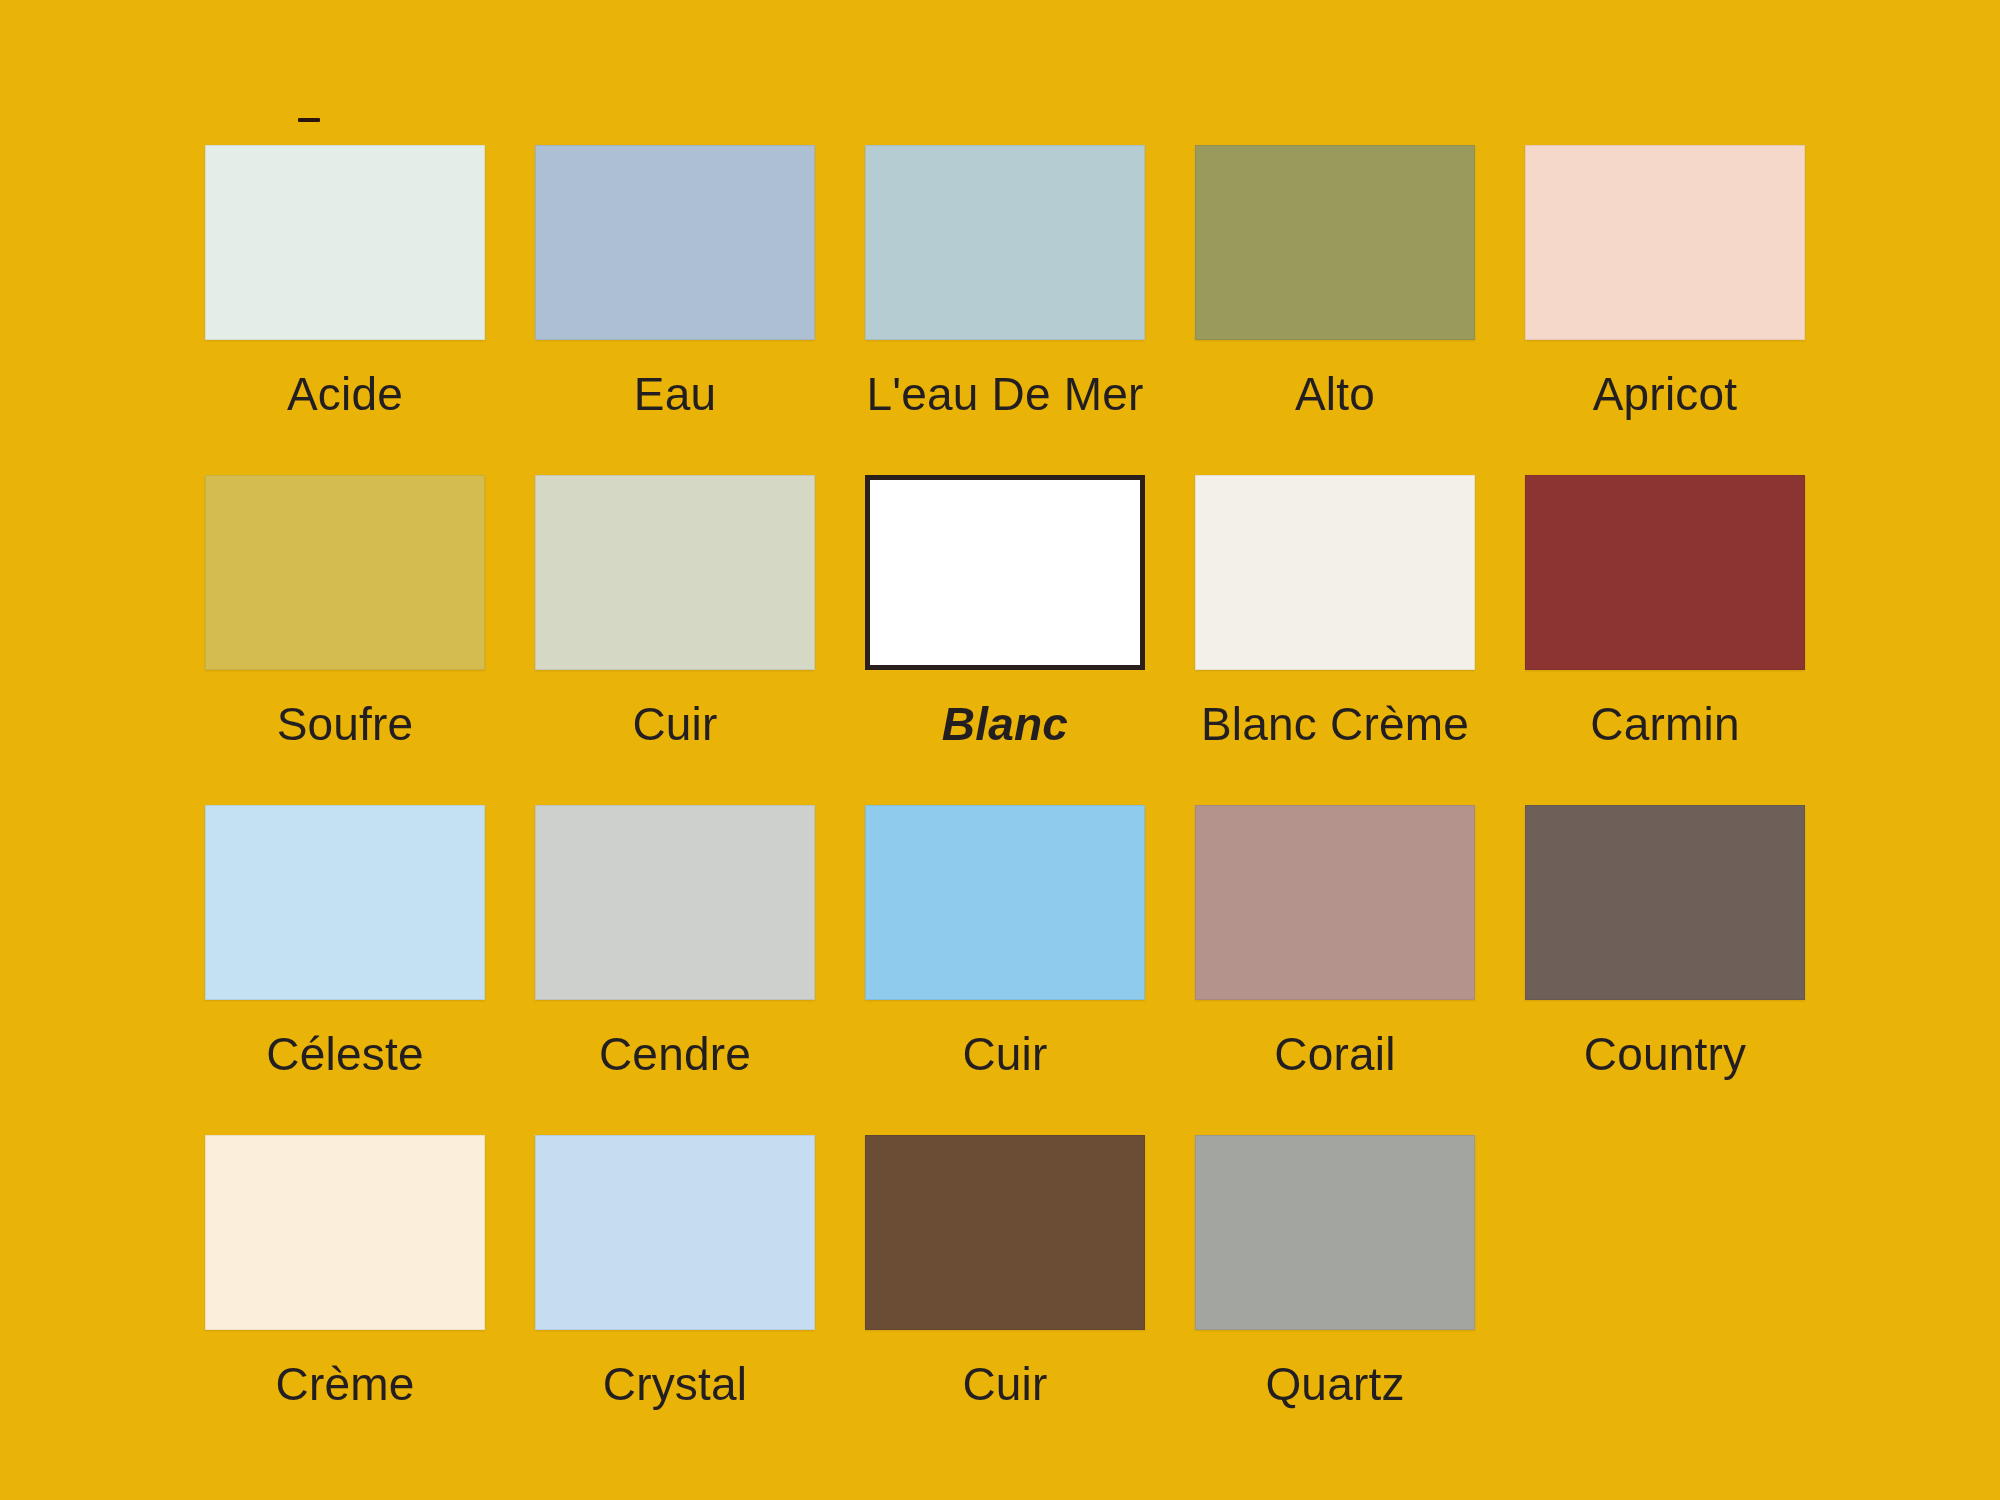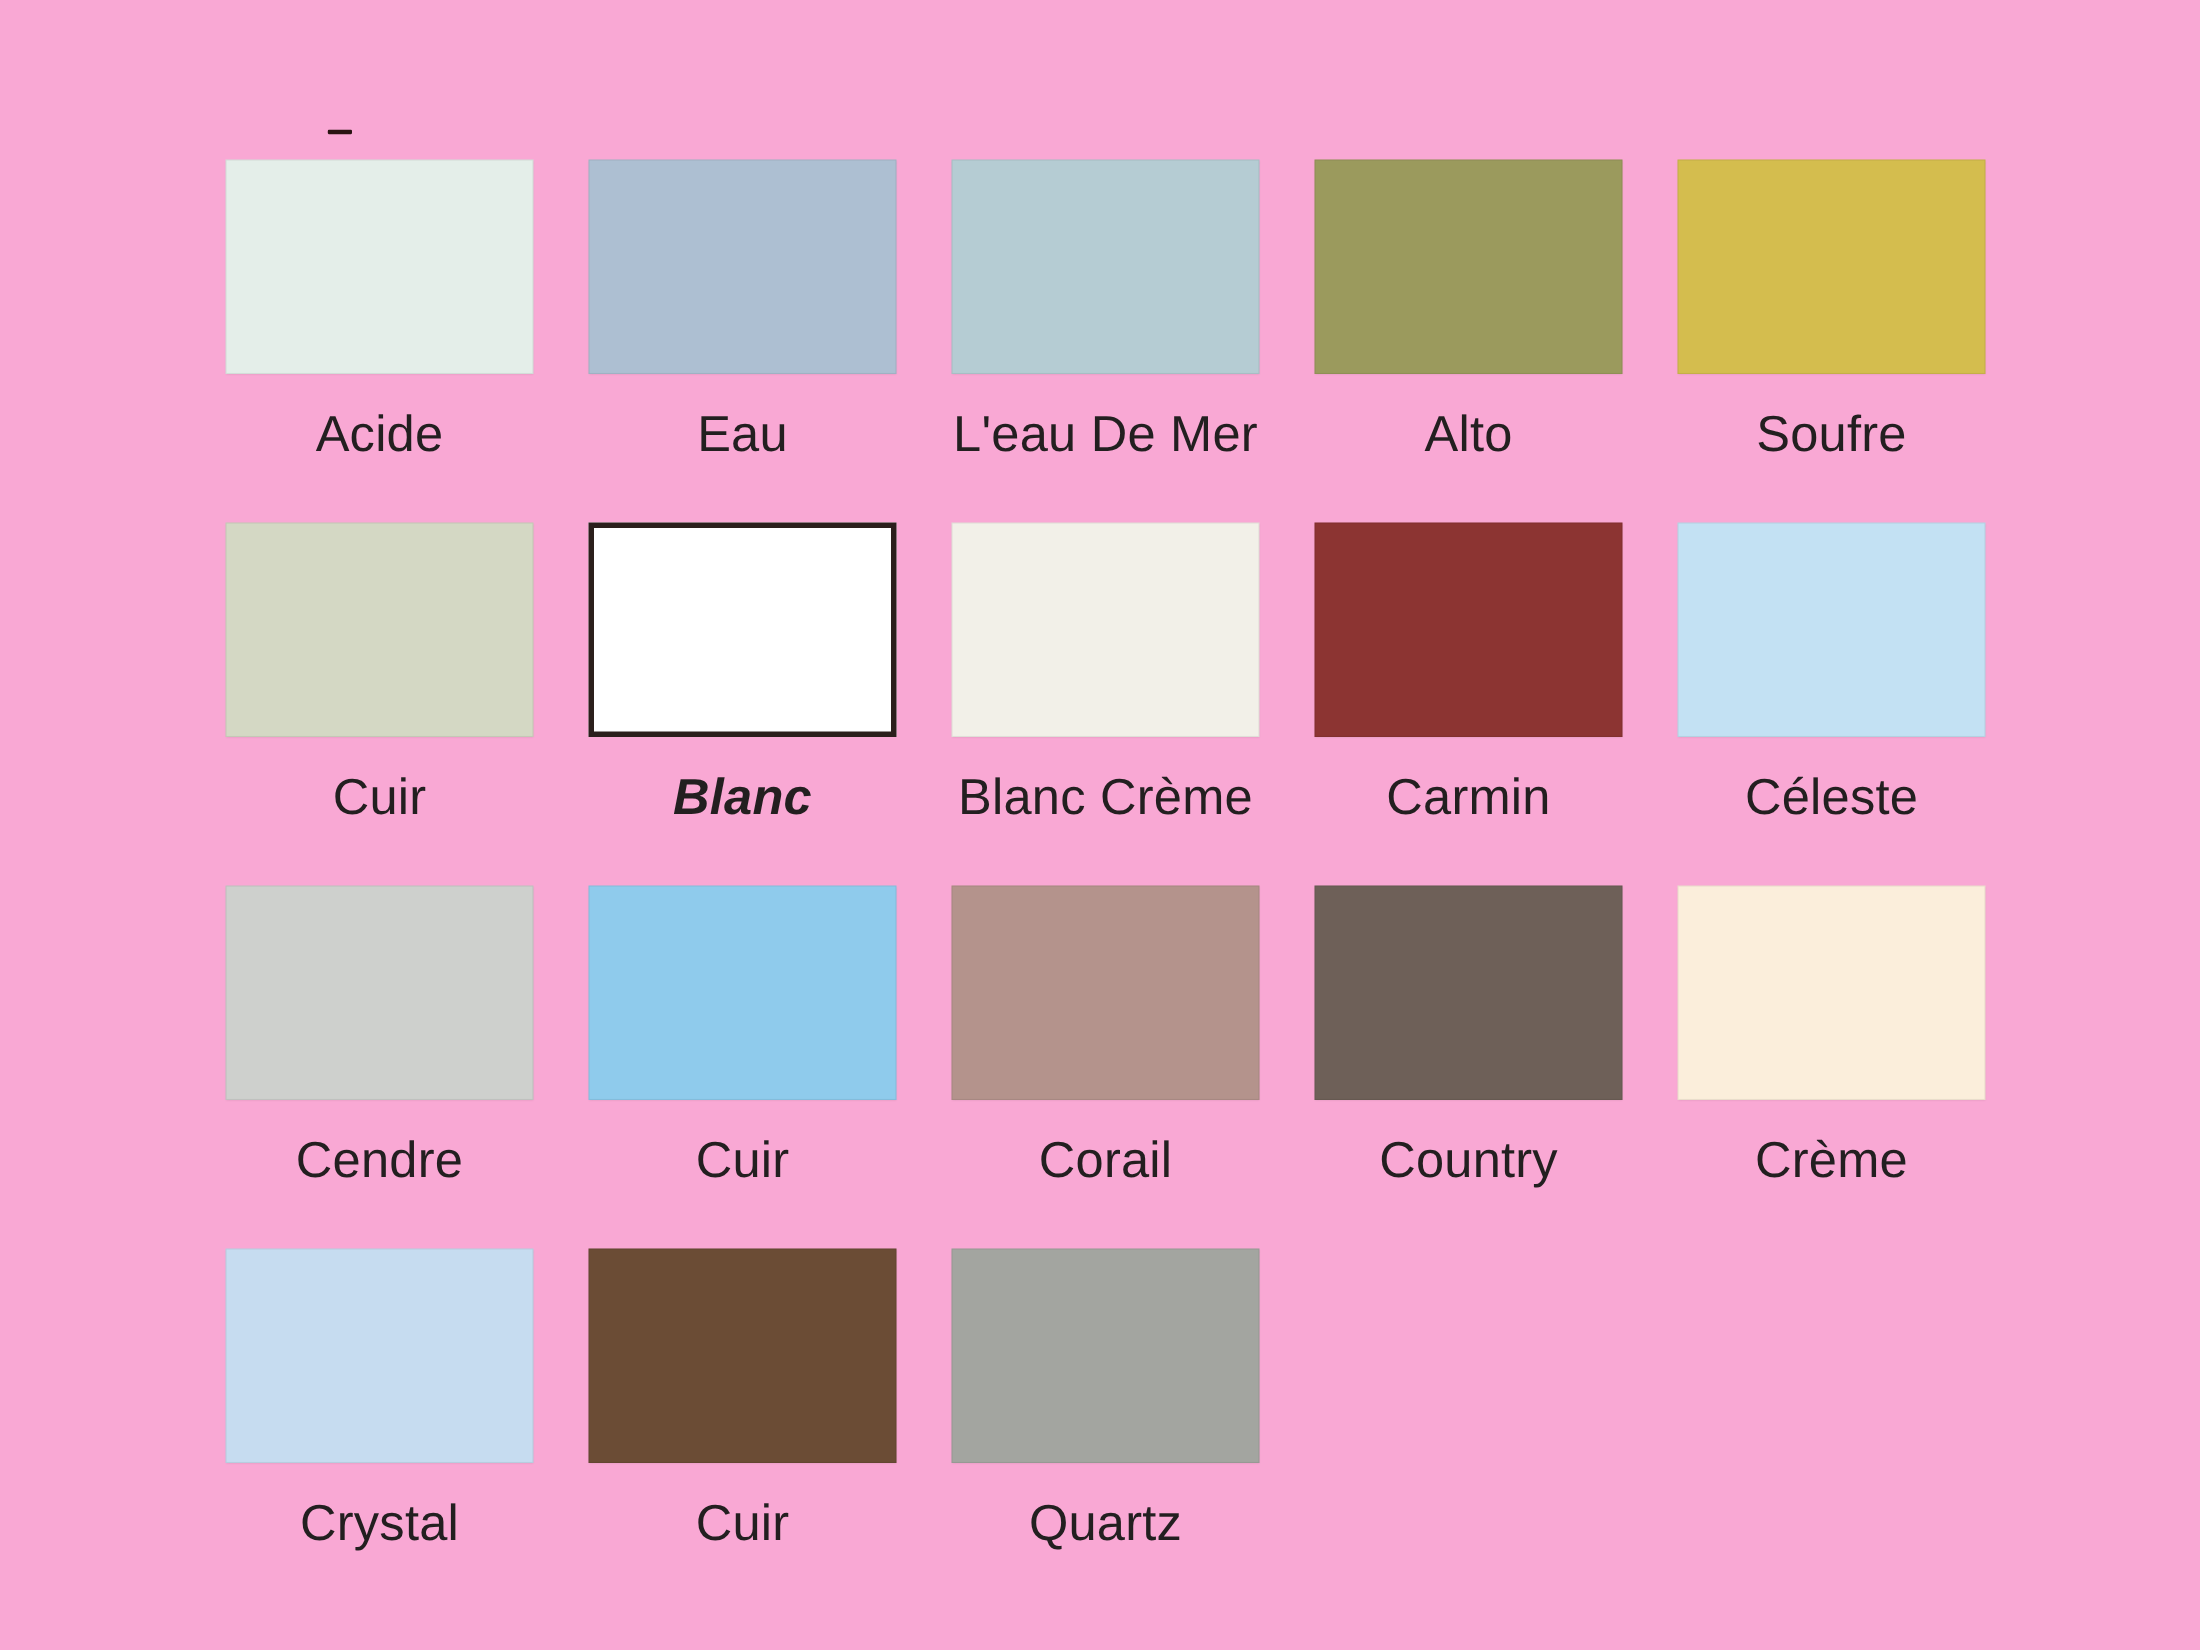--- a/index.html
+++ b/index.html
@@ -15,21 +15,21 @@
     overflow: hidden;
     position: relative;
   }
 
   #palette-board {
     position: absolute;
     left: 0;
     top: 0;
     width: 2000px;
     height: 1500px;
-    background: #f9a8d4;
+    background: #eab308;
   }
 
   #stray-mark {
     position: absolute;
     left: 298px;
     top: 118px;
     width: 22px;
     height: 4px;
     background: #2a1412;
     border-radius: 1px;
@@ -103,20 +103,24 @@
       </div>
       <div class="swatch-cell">
         <div class="swatch-chip" style="background-color: rgb(181, 204, 211);"></div>
         <div class="swatch-label">L'eau De Mer</div>
       </div>
       <div class="swatch-cell">
         <div class="swatch-chip" style="background-color: rgb(155, 154, 93);"></div>
         <div class="swatch-label">Alto</div>
       </div>
       <div class="swatch-cell">
+        <div class="swatch-chip" style="background-color: rgb(246, 216, 202);"></div>
+        <div class="swatch-label">Apricot</div>
+      </div>
+      <div class="swatch-cell">
         <div class="swatch-chip" style="background-color: rgb(212, 189, 78);"></div>
         <div class="swatch-label">Soufre</div>
       </div>
       <div class="swatch-cell">
         <div class="swatch-chip" style="background-color: rgb(212, 216, 196);"></div>
         <div class="swatch-label">Cuir</div>
       </div>
       <div class="swatch-cell">
         <div class="swatch-chip outlined" style="background-color: rgb(255, 255, 255);"></div>
         <div class="swatch-label emphasis">Blanc</div>

